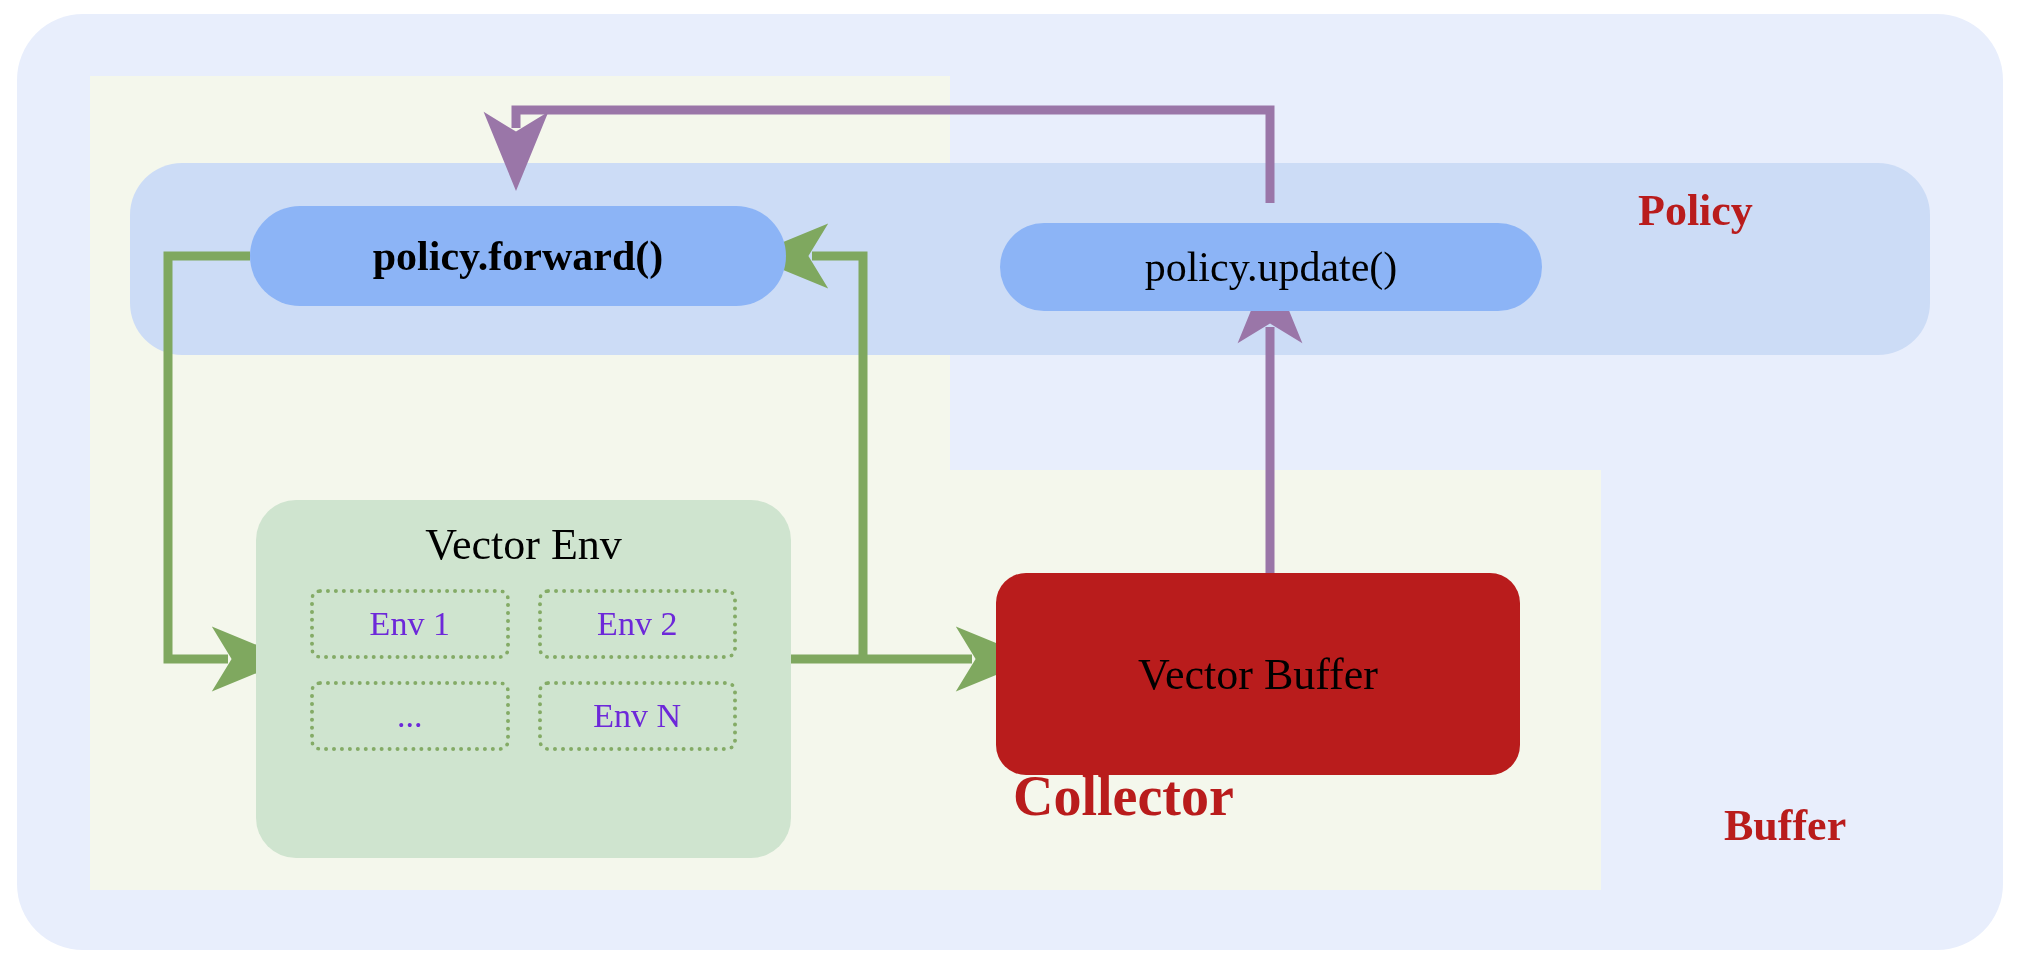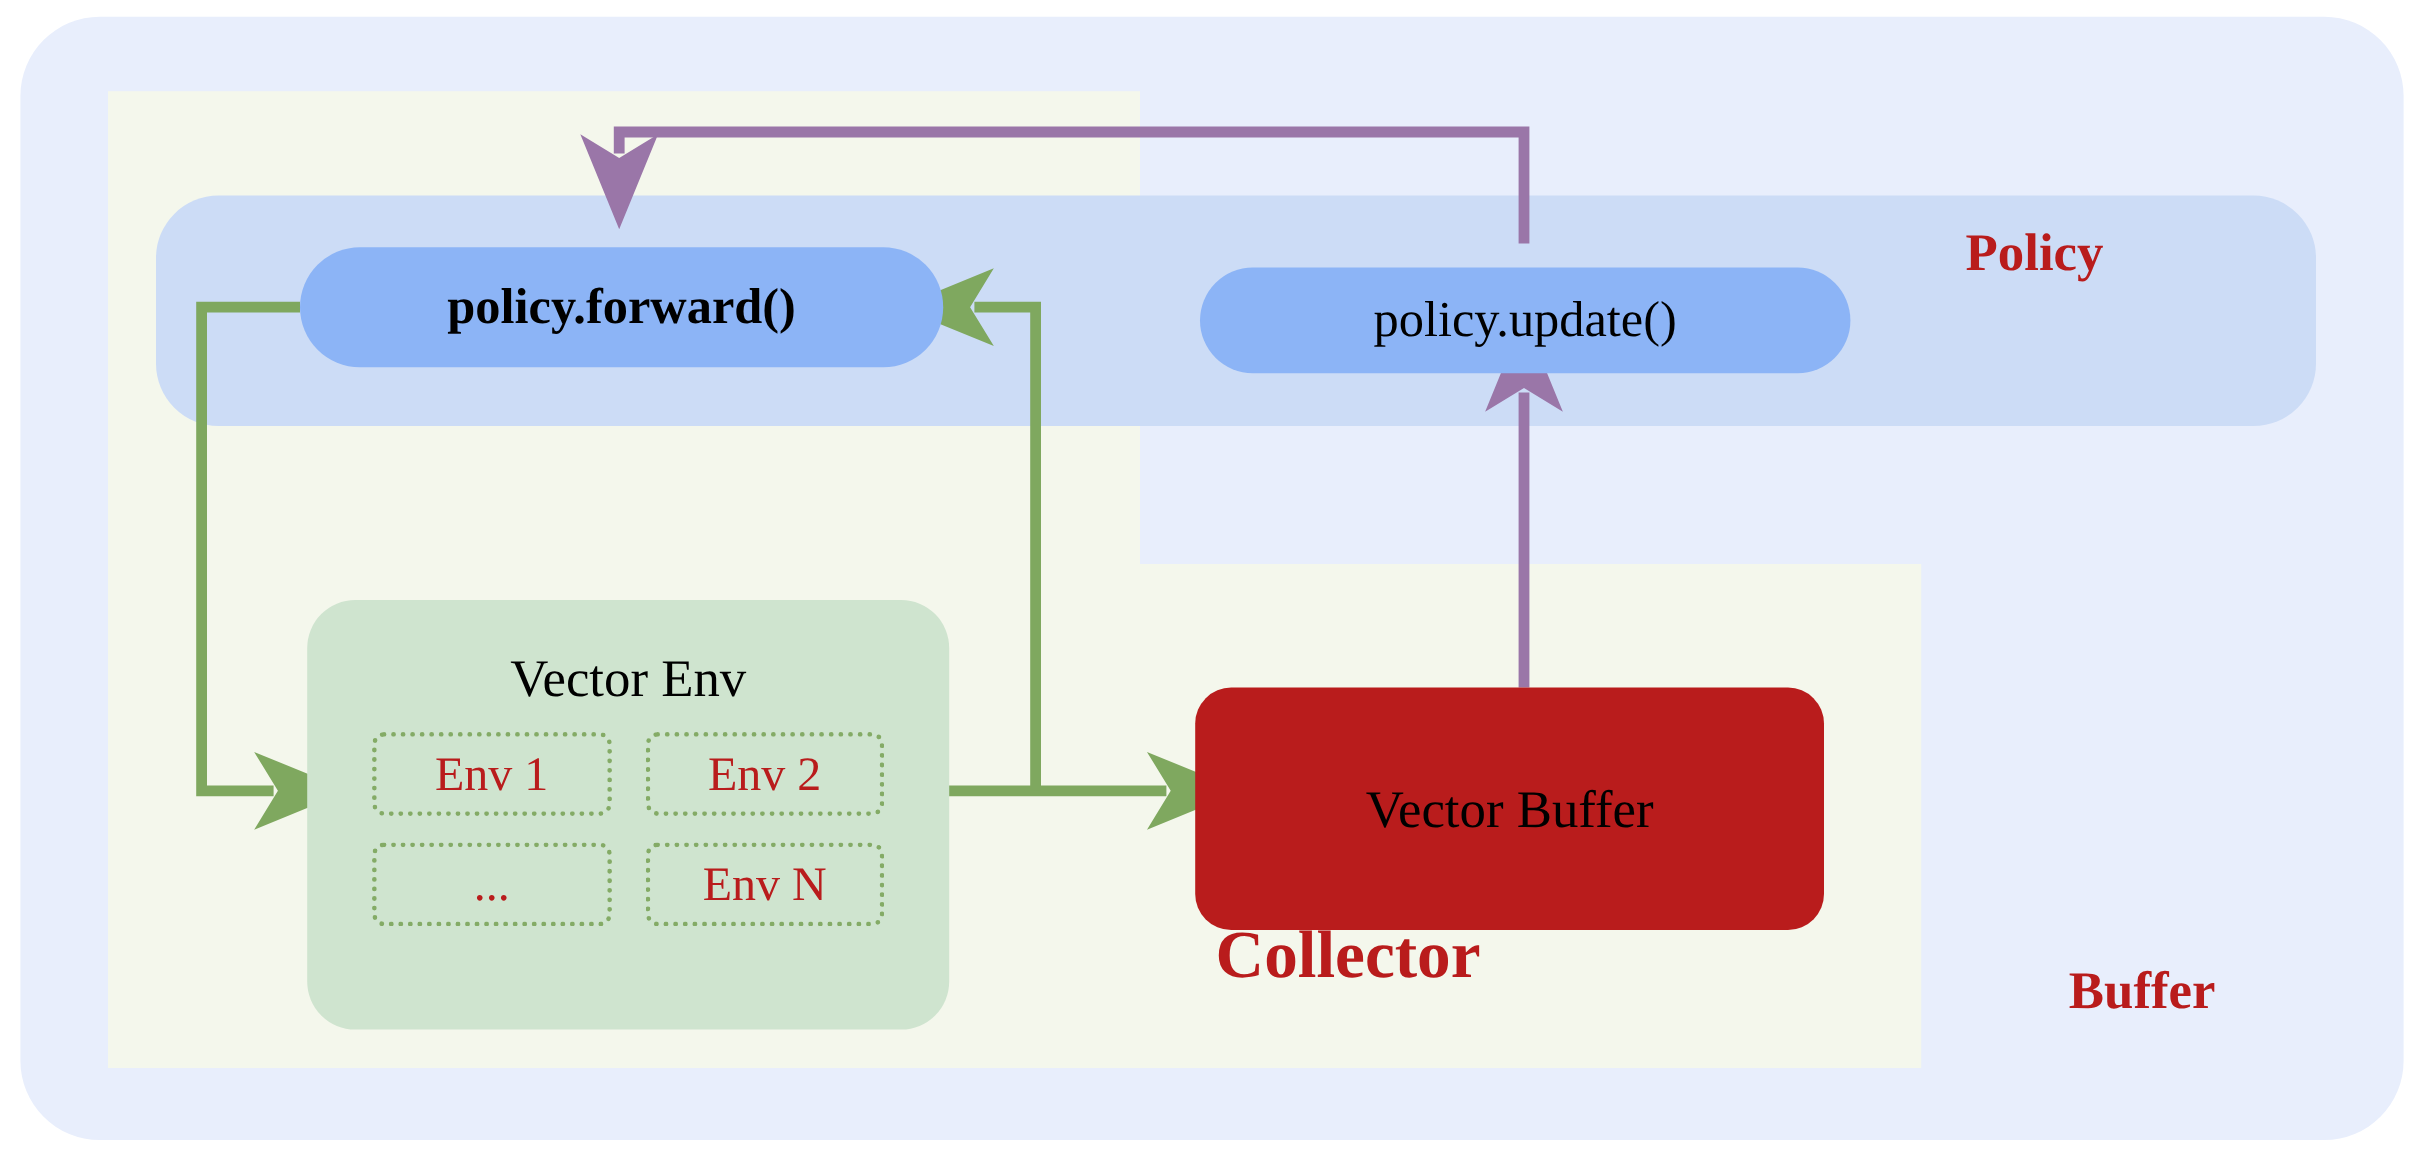--- a/index.html
+++ b/index.html
@@ -36,30 +36,30 @@
   #policy-update{
     left:1000px; top:203px; width:542px; height:88px;
     background:#8cb4f6; border-radius:50px; font-size:42px;margin-top:20px;
   }
   #vector-env{
     left:256px; top:500px; width:535px; height:358px;
     background:#cfe4cf; border-radius:40px;
     display:block;
   }
   #vector-env .venv-title{
-    text-align:center; font-size:44px; color:#000; padding-top:41px; line-height:1.15;
+    text-align:center; font-size:44px; color:#000; padding-top:20px; line-height:1.15;
   }
   .env-grid{
     display:grid; grid-template-columns:1fr 1fr; gap:22px 28px;
     padding:18px 54px 0 54px;
   }
   .env-cell{
     border:4px dotted #84ab66; border-radius:10px;
     height:62px; display:flex; align-items:center; justify-content:center;
-    font-size:40px; color:#b91c1c;
+    font-size:34px; color:#6d28d9;
   }
   #vector-buffer{
     left:996px; top:573px; width:524px; height:202px;
     background:#b91c1c; border-radius:30px; font-size:44px;
   }
 
   
   .section-label{
     position:absolute; font-weight:bold; color:#b91c1c; white-space:nowrap;
   }

